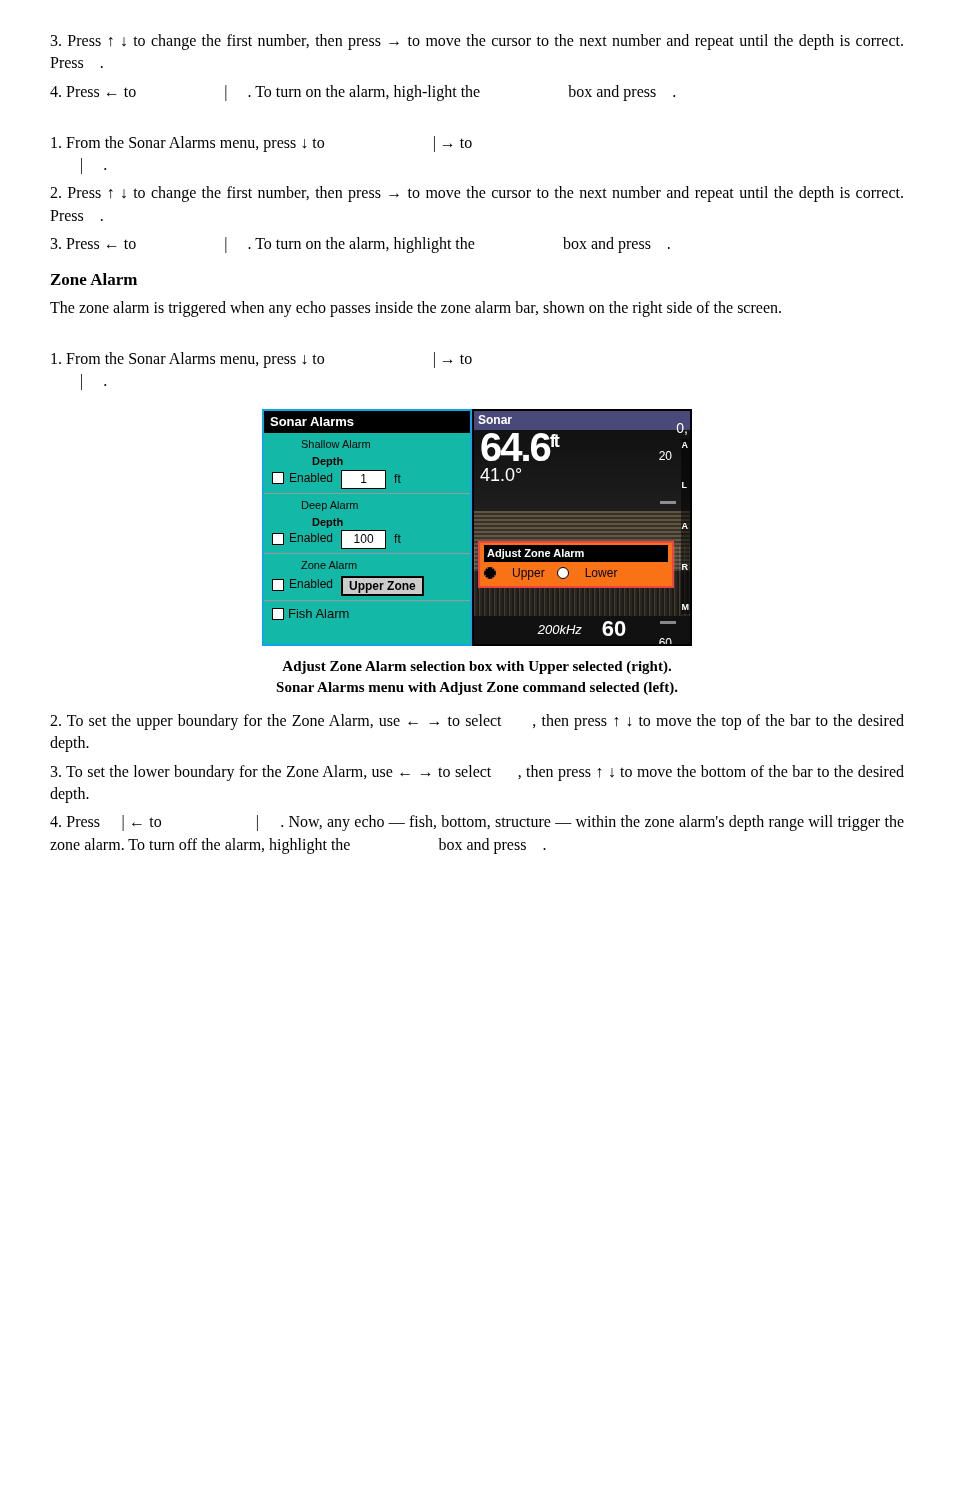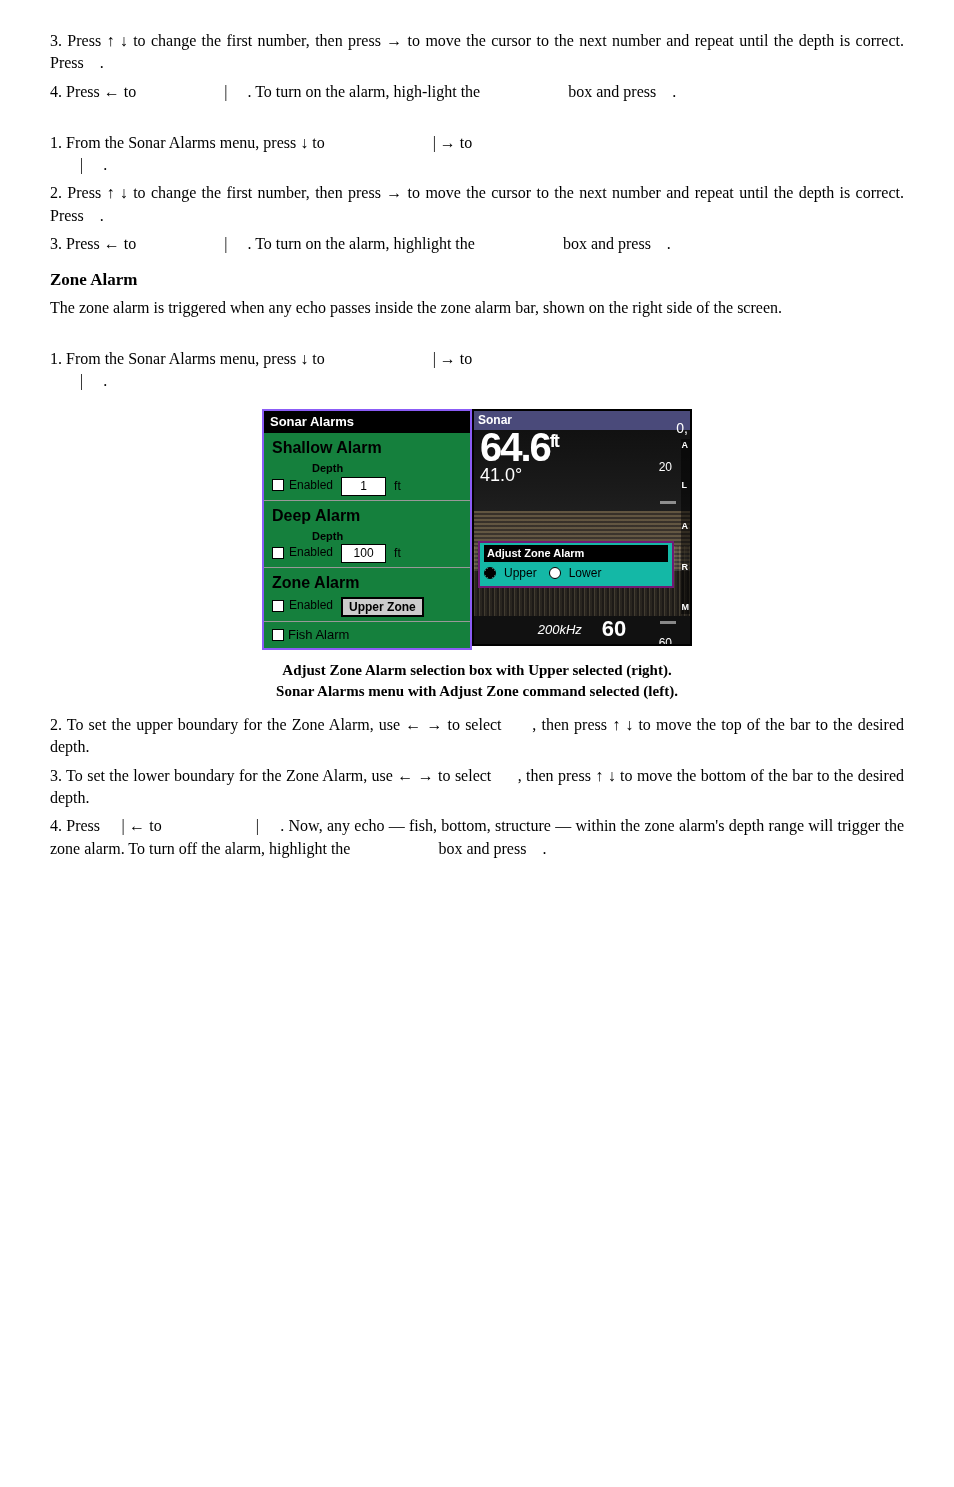--- a/index.html
+++ b/index.html
@@ -29,41 +29,42 @@
     }
 
     
     .figure-area {
       display: flex;
       justify-content: center;
       gap: 0px;
       margin: 16px 0 10px 0;
     }
     .sonar-alarms-panel {
-      border: 2px solid #8b5cf6;
+      border: 2px solid #0ea5e9;
       width: 210px;
-      background: #15803d;
+      background: #14b8a6;
       font-family: Arial, Helvetica, sans-serif;
       font-size: 13px;
     }
     .sonar-alarms-title {
       background: #000;
       color: #fff;
       padding: 2px 6px;
       font-weight: bold;
       font-size: 13px;
     }
     .alarm-section {
       padding: 4px 8px 2px 8px;
       border-bottom: 1px solid #999;
     }
     .alarm-section-label {
-      font-weight: bold;
-      font-size: 16px;
+      font-weight: normal;
+      font-size: 11px;
       margin-bottom: 2px;
+      margin-left: 29px;
     }
     .alarm-row {
       display: flex;
       align-items: center;
       gap: 8px;
       margin-bottom: 2px;
     }
     .depth-label {
       font-size: 11px;
       font-weight: bold;
@@ -167,22 +168,22 @@
       height: 140px;
       background: linear-gradient(to bottom, #111 0%, #1a1a1a 40%, #222 70%, #333 90%);
       overflow: hidden;
     }
     
     .adjust-zone-overlay {
       position: absolute;
       bottom: 32px;
       left: 4px;
       right: 16px;
-      background: #14b8a6;
-      border: 2px solid #701a75;
+      background: #f97316;
+      border: 2px solid #ef4444;
       z-index: 20;
       padding: 2px 4px 4px 4px;
     }
     .adjust-zone-title {
       font-family: Arial, sans-serif;
       font-size: 11px;
       font-weight: bold;
       background: #000;
       color: #fff;
       margin-bottom: 3px;
@@ -191,21 +192,21 @@
     .adjust-zone-options {
       display: flex;
       gap: 12px;
       font-family: Arial, sans-serif;
       font-size: 12px;
       align-items: center;
     }
     .radio-option {
       display: flex;
       align-items: center;
-      gap: 8px;
+      gap: 16px;
     }
     .sonar-bottom-bar {
       position: absolute;
       bottom: 0;
       left: 0; right: 0;
       height: 28px;
       background: #111;
       display: flex;
       align-items: center;
       justify-content: center;
@@ -393,21 +394,21 @@
       <div class="sonar-sub-number">41.0°</div>
 
       <div class="sonar-right-numbers">0,</div>
 
       <div class="sonar-echo-area">
 
         <div style="position:absolute;bottom:0;left:0;right:0;height:60px;background:repeating-linear-gradient(180deg,rgba(160,140,100,0.4) 0,rgba(160,140,100,0.4) 2px,transparent 2px,transparent 4px);z-index:3;"></div>
         <div style="position:absolute;bottom:20px;left:0;right:0;height:40px;background:rgba(100,80,60,0.35);z-index:2;"></div>
       </div>
 
-      <div style="position:absolute;right:18px;top:48px;color:#fff;font-family:Arial,sans-serif;font-size:12px;z-index:12;"><span>20</span></div>
+      <div style="position:absolute;right:18px;top:37px;color:#fff;font-family:Arial,sans-serif;font-size:12px;z-index:12;"><span>20</span></div>
 
       <div class="adjust-zone-overlay" style="bottom:56px;">
         <div class="adjust-zone-title">Adjust Zone Alarm</div>
         <div class="adjust-zone-options">
           <div class="radio-option">
             <span style="display:inline-block;width:12px;height:12px;border:1px solid #000;border-radius:50%;background:radial-gradient(circle, #000 5px, #fff 5px);"></span>
             <span>Upper</span>
           </div>
           <div class="radio-option">
             <span style="display:inline-block;width:12px;height:12px;border:1px solid #000;border-radius:50%;background:#fff;"></span>

